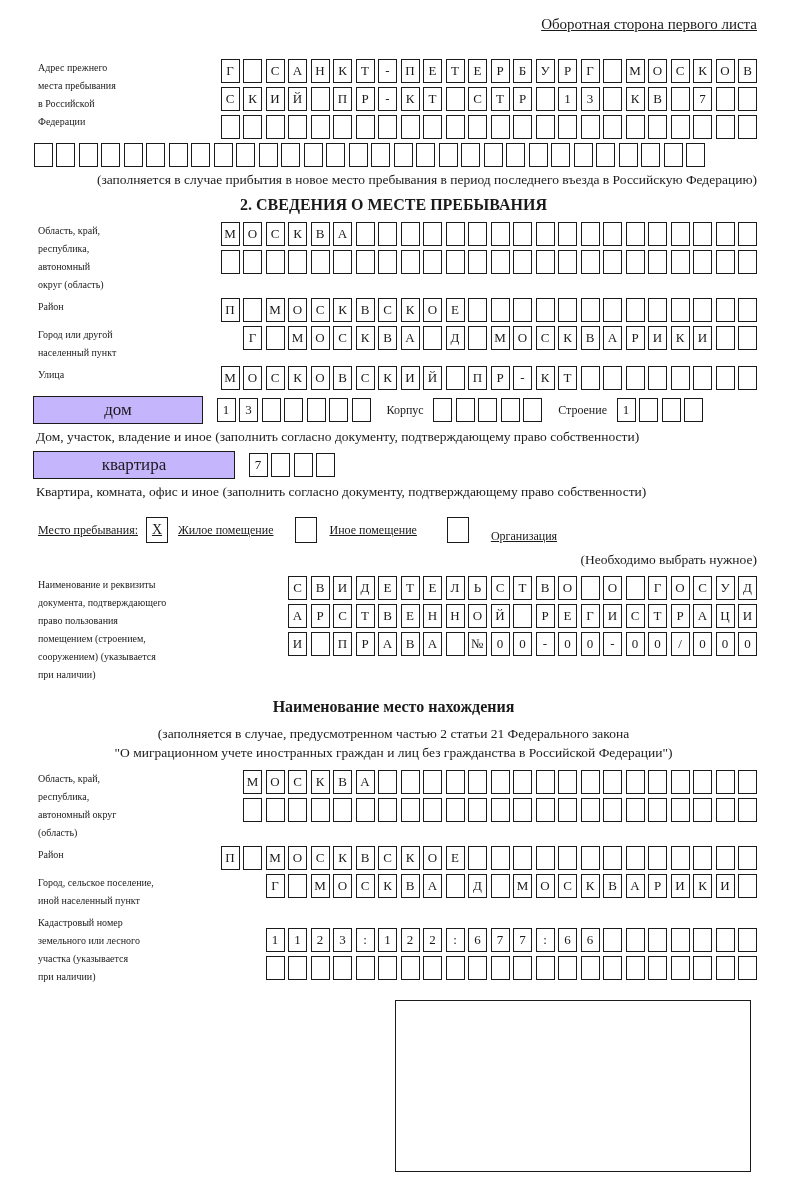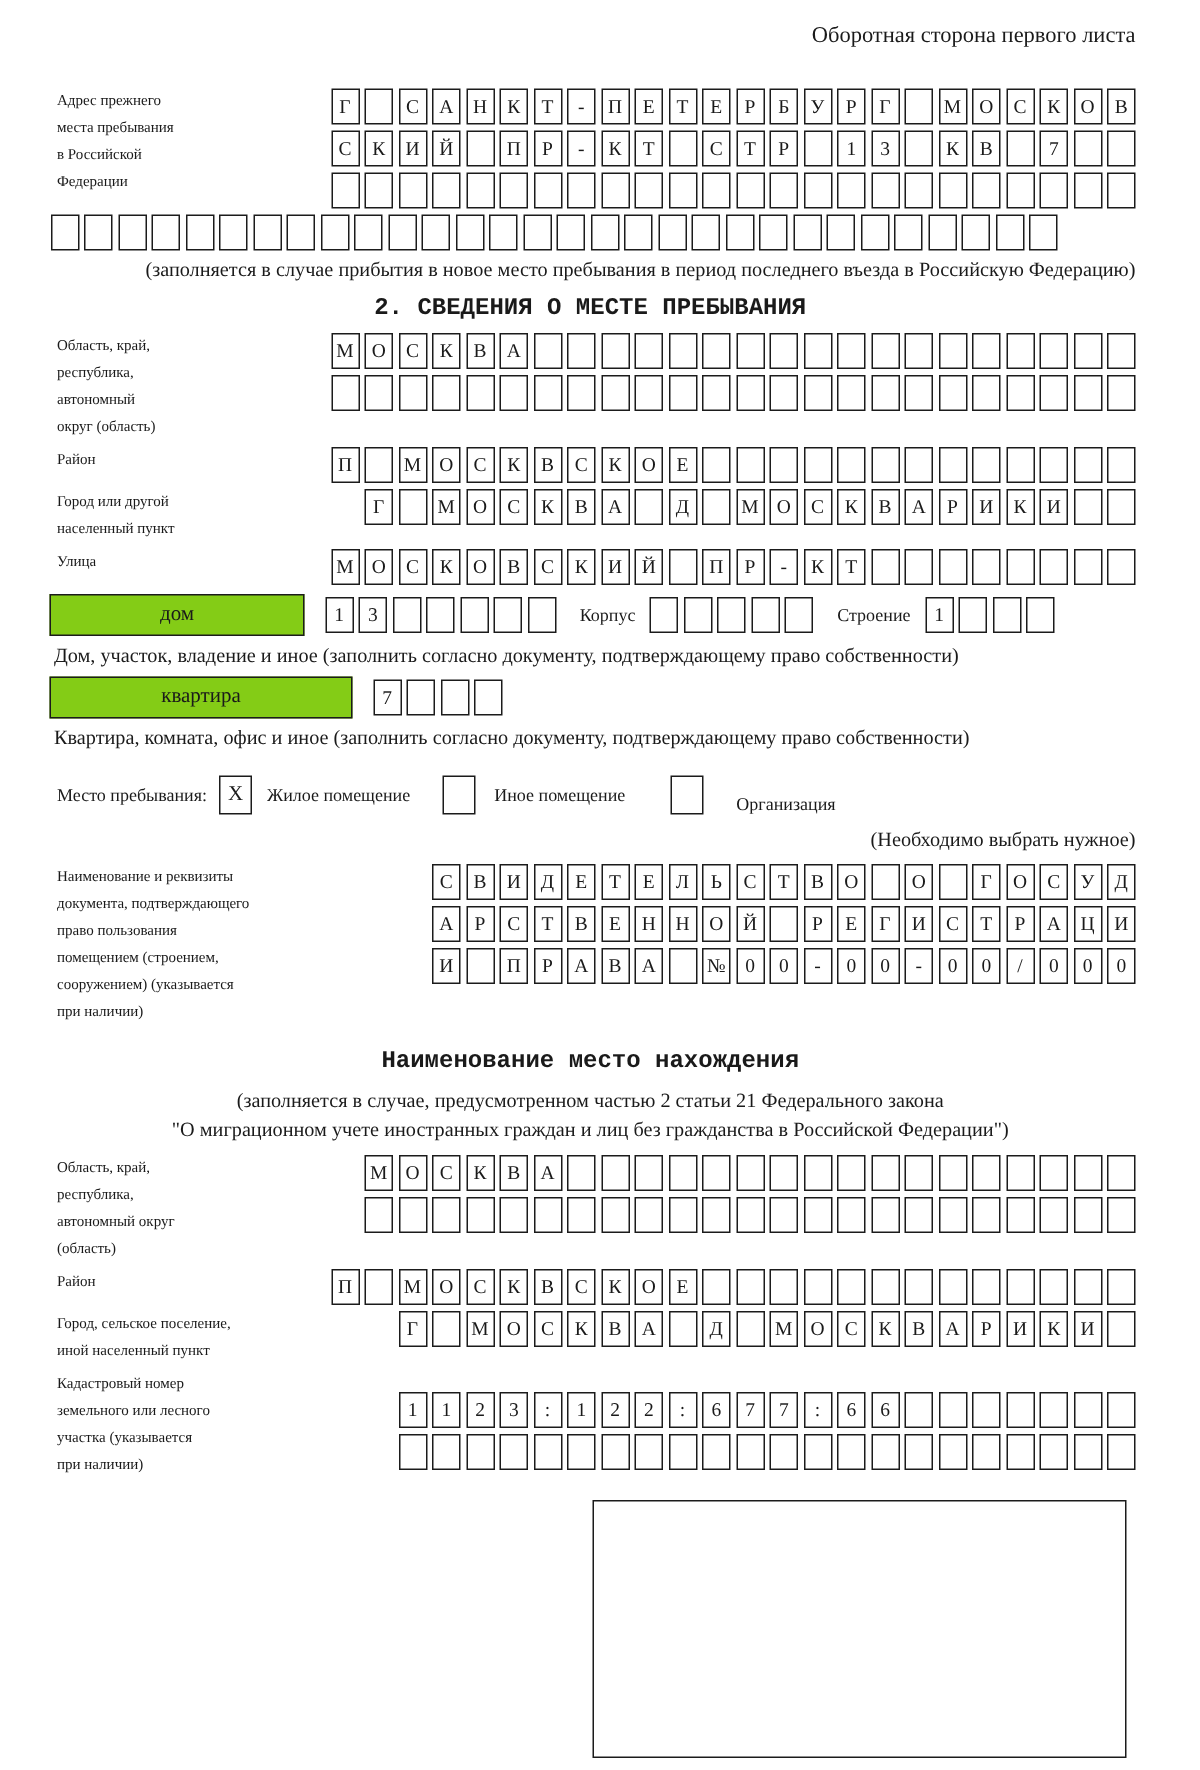--- a/index.html
+++ b/index.html
@@ -2,44 +2,44 @@
 <html><head>
 <meta charset="utf-8">
 <style>
   html,body{margin:0;padding:0;background:#ffffff;}
   body{
     width:800px;height:1180px;overflow:hidden;
     font-family:"Liberation Serif","DejaVu Serif",serif;
     color:#1a1a1a;box-sizing:border-box;
     padding:16px 43px 0 30px;
   }
-  .hdr{ text-align:right; font-size:15px; margin-bottom:26px;}
+  .hdr{ text-align:right; font-size:15px; margin-bottom:26px;text-decoration:underline;}
   .row{display:flex; align-items:flex-start; margin-bottom:4px;}
   .lbl{font-size:10px; line-height:18px; white-space:pre-line; padding-left:8px;}
   .cells-col{margin-left:auto;}
   .cellrow{display:flex; justify-content:flex-end; margin-bottom:4px;}
   .cellrow:last-child{margin-bottom:0;}
   .cell{
     width:17px;height:22px;border:1.5px solid #1b1b1b;margin-left:3.5px;
     font-size:13px;line-height:22px;text-align:center;flex:0 0 auto;
     background:#fff;
   }
   .caption{font-size:13.5px; line-height:17px; margin:2px 0 6px 6px;}
   .caption.center{text-align:right; margin-left:0;}
-  .sec-title{text-align:center; font-weight:bold; font-size:16px; margin:8px 0 8px 0;font-family:Liberation Mono, monospace;}
+  .sec-title{text-align:center; font-weight:bold; font-size:16px; margin:8px 0 8px 0;}
   .fieldbox{
     border:1.5px solid #1b1b1b; height:26px; line-height:26px;
-    text-align:center; font-size:14px; flex:0 0 auto; background:#84cc16;
+    text-align:center; font-size:17px; flex:0 0 auto; background:#c4b5fd;
   }
   .inline-lbl{font-size:12px; line-height:28px; flex:0 0 auto;}
   .chk{
     width:20px;height:24px;border:1.5px solid #1b1b1b; text-align:center;
     font-size:14px; line-height:24px; flex:0 0 auto; background:#fff;
   }
-  .mesto-row{display:flex; align-items:center; margin:10px 0 2px 0;}
+  .mesto-row{display:flex; align-items:center; margin:10px 0 2px 0;text-decoration:underline;}
   .note{font-size:13.5px; margin:0 0 8px 205px;text-align:right;}
   .fact-caption{text-align:center; font-size:13.5px; line-height:19px; white-space:pre-line; margin-bottom:8px;}
   .stamp-wrap{margin-left:365px; margin-top:14px;}
   .stamp-box{width:354px; height:170px; border:1.6px solid #1b1b1b; background:#fff;}
   .stamp-caption{
     width:392px; margin-left:-19px; text-align:center; font-size:13.5px;
     line-height:19px; white-space:pre-line; margin-top:6px;
   }
   .mb8{margin-bottom:8px;}
 </style>

